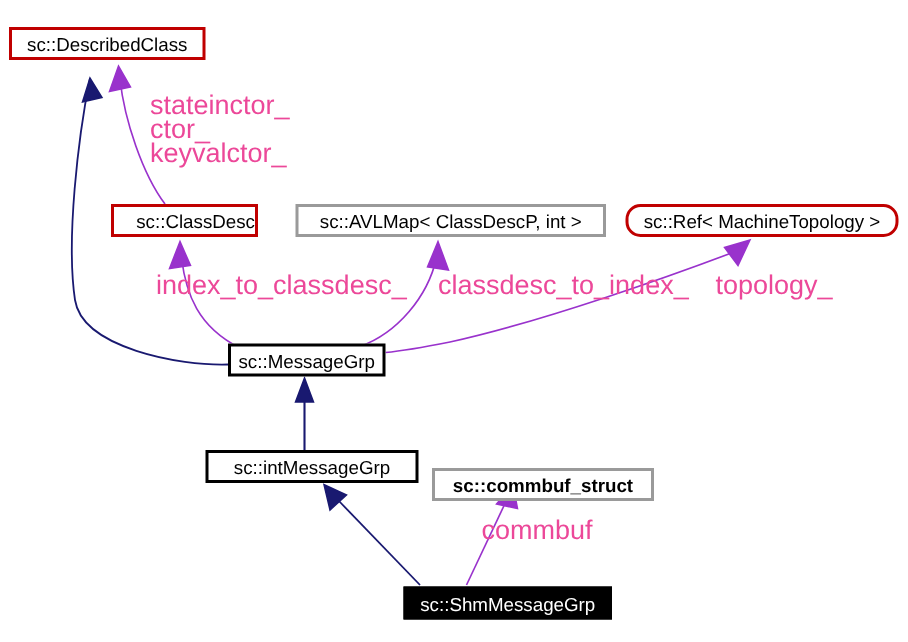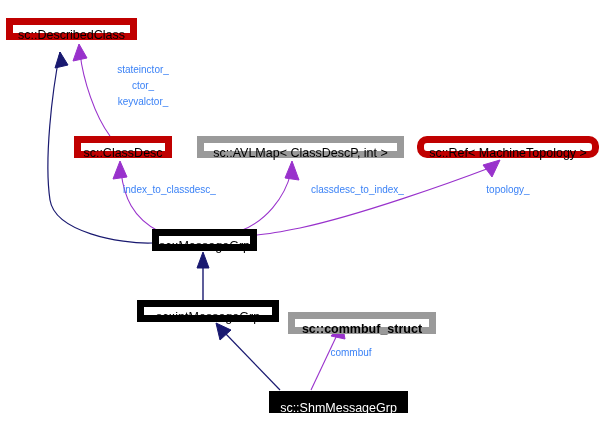--- a/index.html
+++ b/index.html
@@ -25,41 +25,41 @@
   }
   .node {
     position: absolute;
     box-sizing: border-box;
     height: 22px;
     line-height: 20px;
     text-align: center;
     font-size: 12.5px;
     color: #000000;
     background: #ffffff;
-    border: 7px solid #eab308;
+    border: 2px solid #eab308;
     white-space: nowrap;
     z-index: 5;
     letter-spacing: 0px;
   }
   .node.red   { border-color: #c00000; }
   .node.gray  { border-color: #9a9a9a; }
   .node.black { border-color: #000000; }
   .node.current {
     background: #000000;
     color: #ffffff;
     border-color: #000000;
     margin-left: 24px;
   }
   .edge-label {
     position: absolute;
-    font-size: 10px;
-    color: #3b82f6;
+    font-size: 18px;
+    color: #ec4899;
     white-space: nowrap;
     z-index: 4;
-    text-align: center;
+    text-align: left;
   }
 </style>
 </head>
 <body>
 
 <div id="canvas" style="background: rgb(255, 255, 255);">
 
   <svg id="edge-layer" width="605" height="428" viewBox="0 0 605 428" xmlns="http://www.w3.org/2000/svg">
 
     <g>
@@ -97,21 +97,21 @@
       <polygon points="216,323 220,340 231,330" fill="#191970" stroke="#191970" stroke-width="1"></polygon>
     </g>
 
     <g>
       <line x1="311" y1="390" x2="337" y2="335" stroke="#9932cc" stroke-width="1.1"></line>
       <polygon points="342,323 331,336 345,339" fill="#9932cc" stroke="#9932cc" stroke-width="1"></polygon>
     </g>
   </svg>
 
   <div class="node red" id="node-described_class" title="sc::DescribedClass" style="left: 6px; top: 18px; width: 131px;">sc::DescribedClass</div>
-  <div class="node red" id="node-class_desc" title="sc::ClassDesc" style="left: 74px; top: 136px; width: 98px;">sc::ClassDesc</div>
+  <div class="node red" id="node-class_desc" title="sc::ClassDesc" style="left: 74px; top: 136px; width: 98px; text-align: right;">sc::ClassDesc</div>
   <div class="node gray" id="node-avl_map" title="sc::AVLMap&lt; ClassDescP, int &gt;" style="left: 197px; top: 136px; width: 207px;">sc::AVLMap&lt; ClassDescP, int &gt;</div>
   <div class="node red" id="node-ref_topology" title="sc::Ref&lt; MachineTopology &gt;" style="left: 417px; top: 136px; width: 182px; border-radius: 10px;">sc::Ref&lt; MachineTopology &gt;</div>
   <div class="node black" id="node-message_grp" title="sc::MessageGrp" style="left: 152px; top: 229px; width: 105px;">sc::MessageGrp</div>
   <div class="node black" id="node-int_message_grp" title="sc::intMessageGrp" style="left: 137px; top: 300px; width: 142px;">sc::intMessageGrp</div>
   <div class="node gray" id="node-commbuf_struct" title="sc::commbuf_struct" style="left: 288px; top: 312px; width: 148px; font-weight: bold;">sc::commbuf_struct</div>
   <div class="node current" id="node-shm_message_grp" title="sc::ShmMessageGrp" style="left: 245px; top: 391px; width: 139px;">sc::ShmMessageGrp</div>
 
   <div class="edge-label" id="lbl-ctor_labels" style="left: 100px; top: 62px; width: 86px; line-height: 16px;">
       <div>stateinctor_</div>
       <div>ctor_</div>

